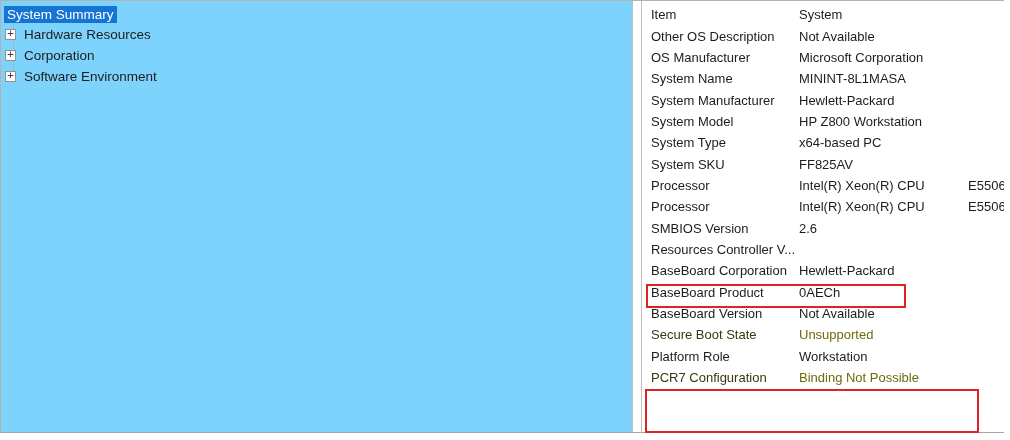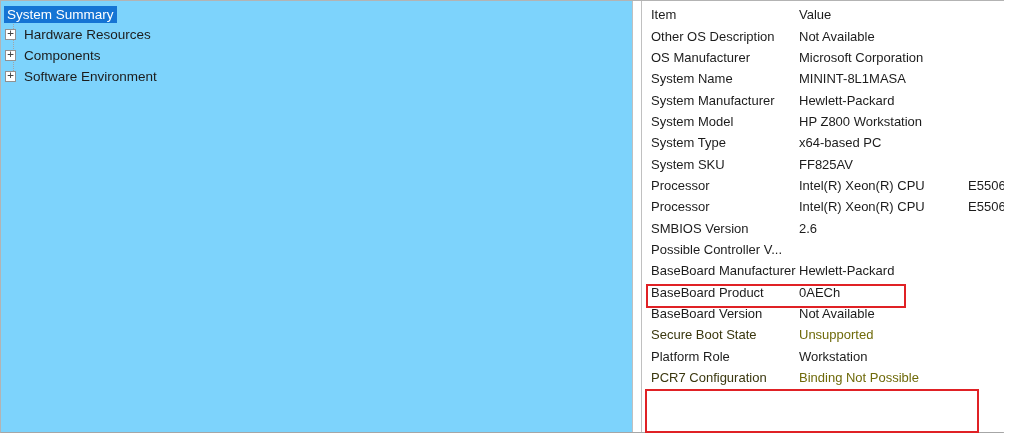--- a/index.html
+++ b/index.html
@@ -101,33 +101,33 @@
     <div id="tree-rows">
         <div class="tree-row">
           <span class="tree-label selected">System Summary</span>
         </div>
         <div class="tree-row">
           <span class="expand-box">+</span>
           <span class="tree-label">Hardware Resources</span>
         </div>
         <div class="tree-row">
           <span class="expand-box">+</span>
-          <span class="tree-label">Components</span>
+          <span class="tree-label">Corporation</span>
         </div>
         <div class="tree-row">
           <span class="expand-box">+</span>
           <span class="tree-label">Software Environment</span>
         </div>
       </div>
   </div>
 
   <div class="list-pane">
     <div class="lrow header">
       <span class="cell-item">Item</span>
-      <span class="cell-value">Value</span>
+      <span class="cell-value">System</span>
     </div>
     <div id="list-rows">
         <div class="lrow">
           <span class="cell-item">Other OS Description</span>
           <span class="cell-value">Not Available</span>
         </div>
         <div class="lrow">
           <span class="cell-item">OS Manufacturer</span>
           <span class="cell-value">Microsoft Corporation</span>
         </div>
@@ -157,24 +157,24 @@
         </div>
         <div class="lrow">
           <span class="cell-item">Processor</span>
           <span class="cell-value">Intel(R) Xeon(R) CPU            E5506</span>
         </div>
         <div class="lrow">
           <span class="cell-item">SMBIOS Version</span>
           <span class="cell-value">2.6</span>
         </div>
         <div class="lrow">
-          <span class="cell-item">Possible Controller V...</span>
-        </div>
-        <div class="lrow">
-          <span class="cell-item">BaseBoard Manufacturer</span>
+          <span class="cell-item">Resources Controller V...</span>
+        </div>
+        <div class="lrow">
+          <span class="cell-item">BaseBoard Corporation</span>
           <span class="cell-value">Hewlett-Packard</span>
         </div>
         <div class="lrow">
           <span class="cell-item">BaseBoard Product</span>
           <span class="cell-value">0AECh</span>
         </div>
         <div class="lrow">
           <span class="cell-item">BaseBoard Version</span>
           <span class="cell-value">Not Available</span>
         </div>

